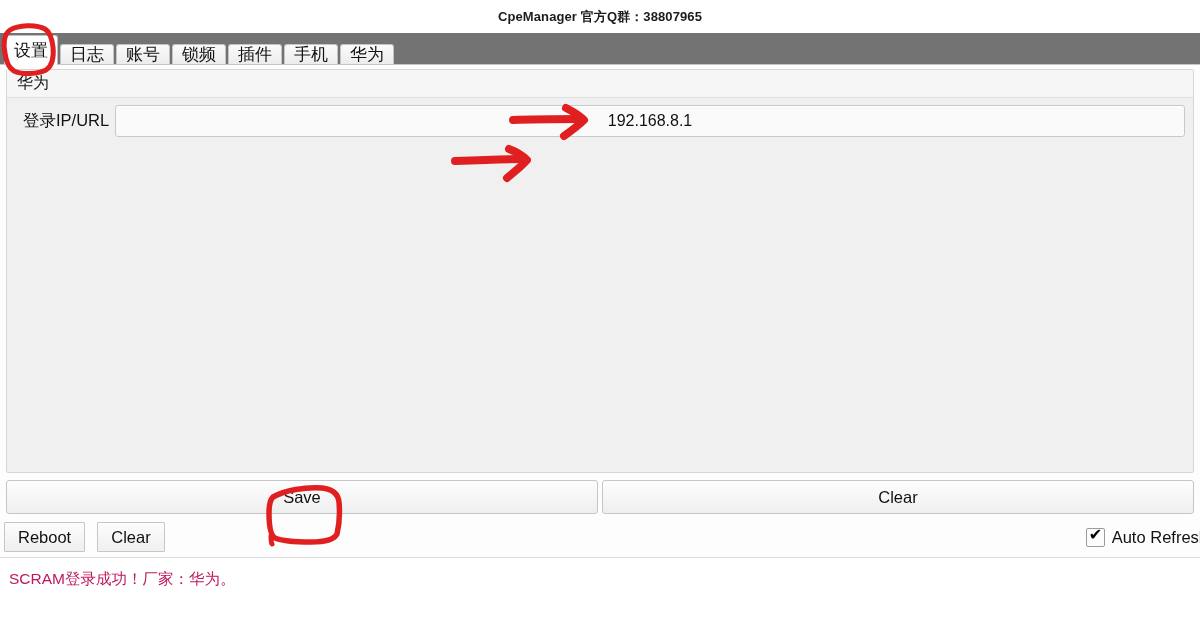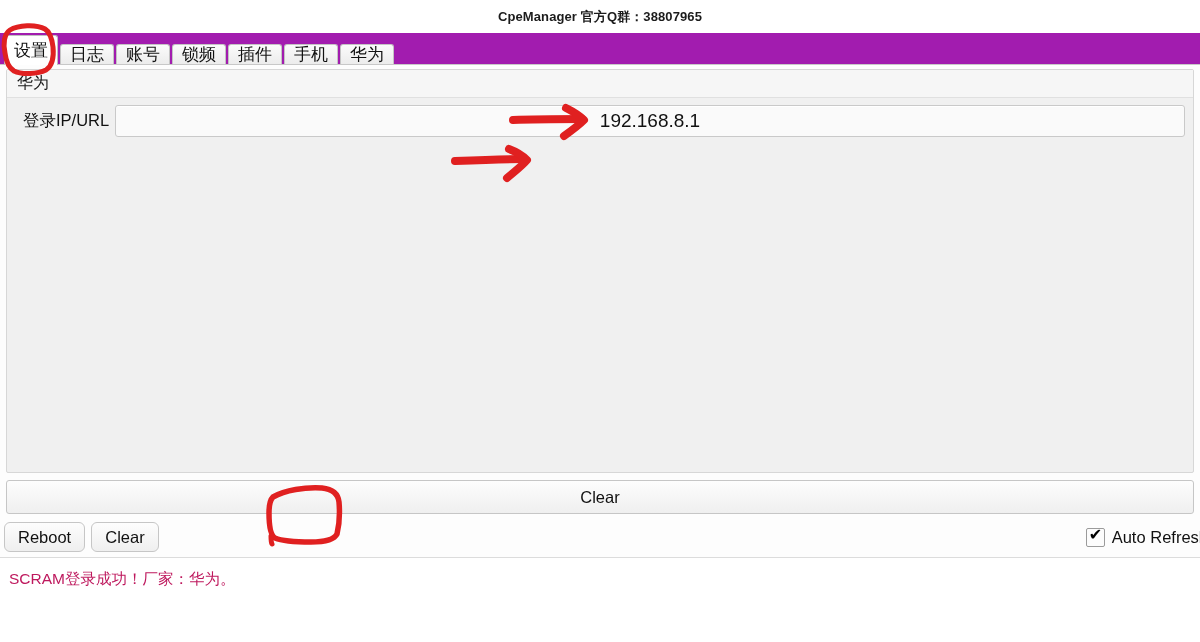--- a/index.html
+++ b/index.html
@@ -28,21 +28,21 @@
     font-size: 13px;
     font-weight: bold;
     color: #1b1b1b;
     letter-spacing: .1px;
   }
 
   
   .tabstrip {
     position: relative;
     height: 32px;
-    background: #a21caf;
+    background: #737373;
     border-bottom: 1px solid #c8c8c8;
     display: flex;
     align-items: flex-end;
     padding-left: 4px;
     box-sizing: border-box;
   }
   .tab {
     height: 20px;
     min-width: 52px;
     margin-right: 2px;
@@ -113,21 +113,21 @@
   .field-input {
     flex: 1 1 auto;
     height: 32px;
     background: #fafafa;
     border: 1px solid #c9c9c9;
     border-radius: 3px;
     box-shadow: inset 0 1px 0 #ffffff;
     display: flex;
     align-items: center;
     justify-content: center;
-    font-size: 19px;
+    font-size: 16px;
     color: #111;
     box-sizing: border-box;
   }
   .field-input.pw {
     font-size: 19px;
     letter-spacing: 2.5px;
     color: #000;
   }
 
   
@@ -157,24 +157,24 @@
     display: flex;
     align-items: center;
     padding: 3px 0 3px 4px;
     box-sizing: border-box;
     background: #fdfdfd;
     height: 40px;
   }
   .small-btn {
     height: 30px;
     padding: 0 13px;
-    margin-right: 6px;
+    margin-right: 12px;
     background: linear-gradient(#fdfdfd, #efefef);
     border: 1px solid #c6c6c6;
-    border-radius: 6px;
+    border-radius: 1px;
     display: flex;
     align-items: center;
     justify-content: center;
     font-size: 16.5px;
     color: #111;
     box-sizing: border-box;
   }
   .spacer { flex: 1 1 auto; }
   .checkwrap {
     display: flex;
@@ -273,20 +273,23 @@
         <div class="field-input">192.168.8.1</div>
       </div>
 
 
     </div>
   </div>
 </div>
 
 <div class="action-row">
   <div class="wide-btn">
+    <span>Save</span>
+  </div>
+  <div class="wide-btn">
     <span>Clear</span>
   </div>
 </div>
 
 <div class="bottombar">
   <div class="small-btn">
     <span>Reboot</span>
   </div>
   <div class="small-btn">
     <span>Clear</span>

